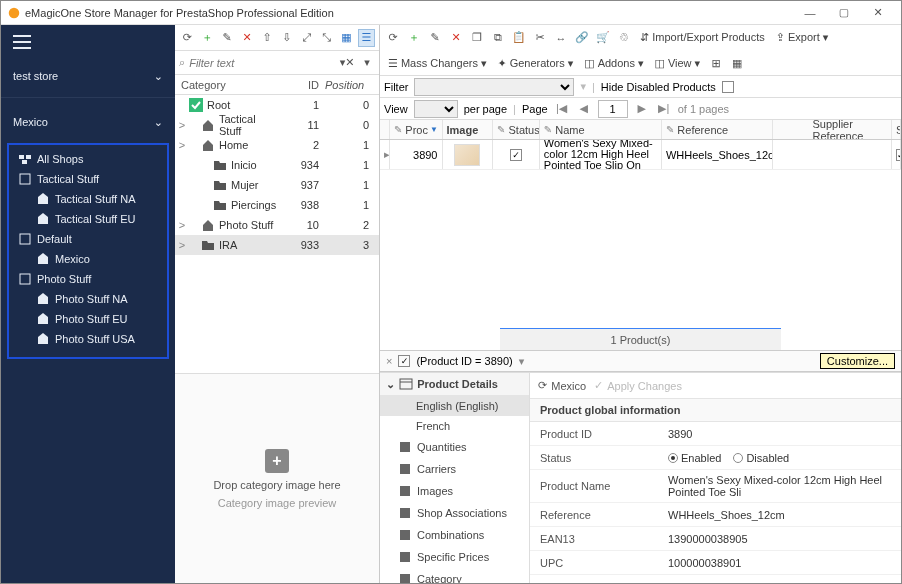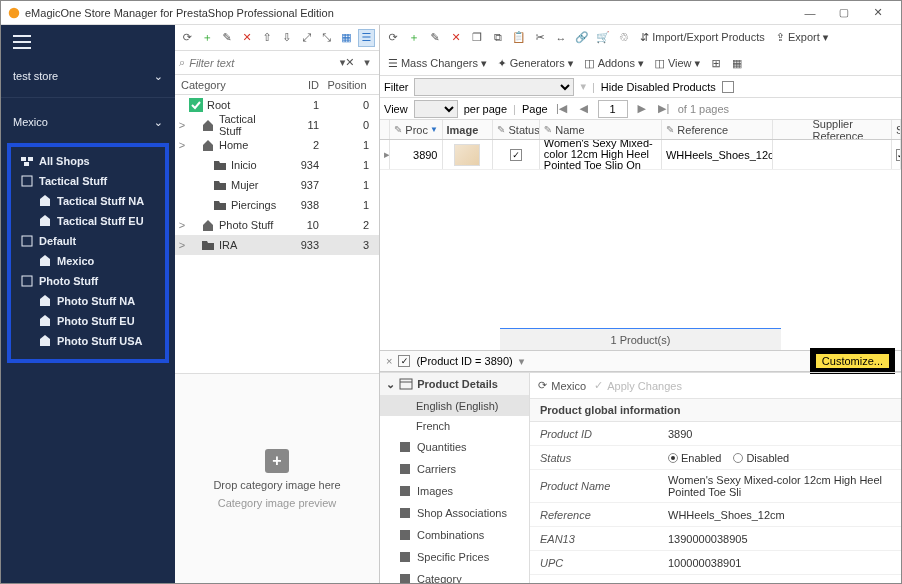--- a/index.html
+++ b/index.html
@@ -10,21 +10,21 @@
 .titlebar .winbtn { width: 34px; height: 22px; display: flex; align-items: center; justify-content: center; color: #555; }
 .titlebar .app-icon { width: 14px; height: 14px; margin-right: 4px; }
 
 .main { display: flex; height: calc(100% - 24px); }
 
 
 .sidebar { width: 174px; background: #1b2b4a; color: #e8edf5; display: flex; flex-direction: column; }
 .sidebar .hamburger { height: 34px; display: flex; align-items: center; padding: 0 12px; }
 .sidebar .store-row { height: 34px; display: flex; align-items: center; justify-content: space-between; padding: 0 12px; }
 .sidebar .divider { height: 8px; border-top: 1px solid #2a3a59; margin: 4px 0 0 0; }
-.sidebar .tree { border: 4px solid #1d4ed8; margin: 4px 6px; padding: 4px 0 8px 0; font-weight: bold; }
+.sidebar .tree { border: 2px solid #1d4ed8; margin: 4px 6px; padding: 4px 0 8px 0; }
 .sidebar .tree .item { display: flex; align-items: center; height: 20px; padding: 0 6px 0 10px; gap: 6px; color: #e8edf5; }
 .sidebar .tree .item.sub { padding-left: 28px; }
 .sidebar .tree .ico { width: 12px; height: 12px; display: inline-block; }
 
 
 .col2 { width: 205px; border-right: 1px solid #c9c9c9; display: flex; flex-direction: column; }
 .toolbar { height: 26px; display: flex; align-items: center; padding: 0 4px; gap: 3px; border-bottom: 1px solid #ddd; }
 .toolbar .tbtn { width: 18px; height: 18px; display: flex; align-items: center; justify-content: center; color: #555; }
 .toolbar .tbtn.green { color: #2da82d; }
 .toolbar .tbtn.red { color: #d7362a; }
@@ -32,21 +32,21 @@
 .toolbar.wrap { flex-wrap: wrap; height: auto; padding: 3px 4px; }
 .toolbar .tbtntxt { height: 18px; display: flex; align-items: center; gap: 3px; padding: 0 4px; color: #444; }
 .filterbar { height: 24px; display: flex; align-items: center; padding: 0 4px; gap: 4px; border-bottom: 1px solid #ddd; }
 .filterbar .ficon { color: #888; }
 .filterbar input { border: none; flex: 1; outline: none; color: #888; font-style: italic; }
 .filterbar .fbtn { width: 16px; height: 16px; display: flex; align-items: center; justify-content: center; color: #555; }
 
 .cat-header { display: flex; height: 20px; border-bottom: 1px solid #ddd; align-items: center; color: #555; }
 .cat-header .ch1 { flex: 1; padding-left: 6px; }
 .cat-header .ch2 { width: 46px; text-align: right; padding-right: 6px; }
-.cat-header .ch3 { width: 54px; text-align: center; padding-right: 10px; }
+.cat-header .ch3 { width: 54px; text-align: left; padding-right: 10px; font-style: italic; }
 
 .cat-list { flex: 1; overflow: auto; }
 .cat-row { display: flex; align-items: center; height: 20px; }
 .cat-row:hover, .cat-row.sel { background: #e6e6e6; }
 .cat-row .exp { width: 14px; text-align: center; color: #888; }
 .cat-row .ind { width: 12px; }
 .cat-row .ci { width: 14px; height: 14px; margin-right: 4px; }
 .cat-row .cname { flex: 1; color: #333; }
 .cat-row .cid { width: 46px; text-align: right; padding-right: 6px; color: #333; }
 .cat-row .cpos { width: 54px; text-align: right; padding-right: 10px; color: #333; }
@@ -82,38 +82,38 @@
 .grid-row .gc-prod { justify-content: flex-end; }
 .grid-row .thumb { width: 26px; height: 22px; background: linear-gradient(135deg,#f2e4cf,#e8d0ab); border: 1px solid #ddd; }
 .grid-row .cb { width: 12px; height: 12px; border: 1px solid #888; display: inline-flex; align-items: center; justify-content: center; font-size: 9px; }
 
 .grid-body { flex: 1; position: relative; }
 .grid-footer { height: 22px; border-top: 1px solid #3b82f6; background: #f1f1f1; display: flex; align-items: center; justify-content: center; color: #555; margin: 0 120px; }
 
 .filter-bar2 { height: 22px; display: flex; align-items: center; padding: 0 6px; gap: 6px; border-top: 1px solid #ccc; border-bottom: 1px solid #ccc; background: #fafafa; }
 .filter-bar2 .fx { color: #888; }
 .filter-bar2 .cbox { width: 12px; height: 12px; border: 1px solid #888; display: inline-flex; align-items: center; justify-content: center; font-size: 9px; }
-.filter-bar2 .custom { margin-left: auto; border: 6px solid #000000; padding: 1px 6px; background: #fde047; }
+.filter-bar2 .custom { margin-left: auto; border: 1px solid #000000; padding: 1px 6px; background: #fef9c3; }
 
 .details { display: flex; flex: 1; min-height: 0; border-top: 1px solid #ddd; }
 .details-nav { width: 150px; border-right: 1px solid #ddd; overflow: auto; }
 .details-nav .dtitle { background: #f5f5f5; padding: 4px 6px; display: flex; align-items: center; gap: 4px; border-bottom: 1px solid #e4e4e4; font-weight: 600; color: #444; }
 .details-nav .ditem { padding: 4px 6px 4px 18px; display: flex; align-items: center; gap: 5px; color: #444; }
 .details-nav .ditem.lang { padding-left: 36px; color: #444; }
 .details-nav .ditem.langsel { background: #e4e4e4; }
 .details-nav .dico { width: 14px; height: 14px; }
 
 .details-body { flex: 1; display: flex; flex-direction: column; overflow: hidden; }
 .details-tb { height: 26px; display: flex; align-items: center; gap: 8px; padding: 0 8px; border-bottom: 1px solid #e4e4e4; }
 .details-tb .rbtn { color: #555; display: flex; align-items: center; gap: 4px; }
 .details-tb .rbtn.dis { color: #bbb; }
 .details-section { background: #f9f9f9; padding: 5px 10px; font-weight: 600; color: #444; border-bottom: 1px solid #e4e4e4; }
 .details-fields { overflow: auto; flex: 1; }
 .drow { display: flex; min-height: 24px; border-bottom: 1px solid #f0f0f0; align-items: center; }
-.drow .dlabel { width: 130px; padding: 4px 10px; color: #555; font-style: italic; }
+.drow .dlabel { width: 130px; padding: 4px 10px; color: #555; }
 .drow .dval { flex: 1; padding: 4px 8px; color: #333; }
 .drow .radio { display: flex; gap: 12px; align-items: center; }
 .drow .radio span { display: flex; align-items: center; gap: 3px; }
 .drow .radio .rcirc { width: 10px; height: 10px; border: 1px solid #888; border-radius: 50%; display: inline-flex; align-items: center; justify-content: center; }
 .drow .radio .rcirc.on::after { content: ""; width: 4px; height: 4px; background: #333; border-radius: 50%; }
 
 .sorticon { color: #2f74c7; font-size: 8px; margin-left: 2px; }
 .hdricon { color: #888; margin-right: 3px; font-size: 10px; }
 </style>
 </head>

